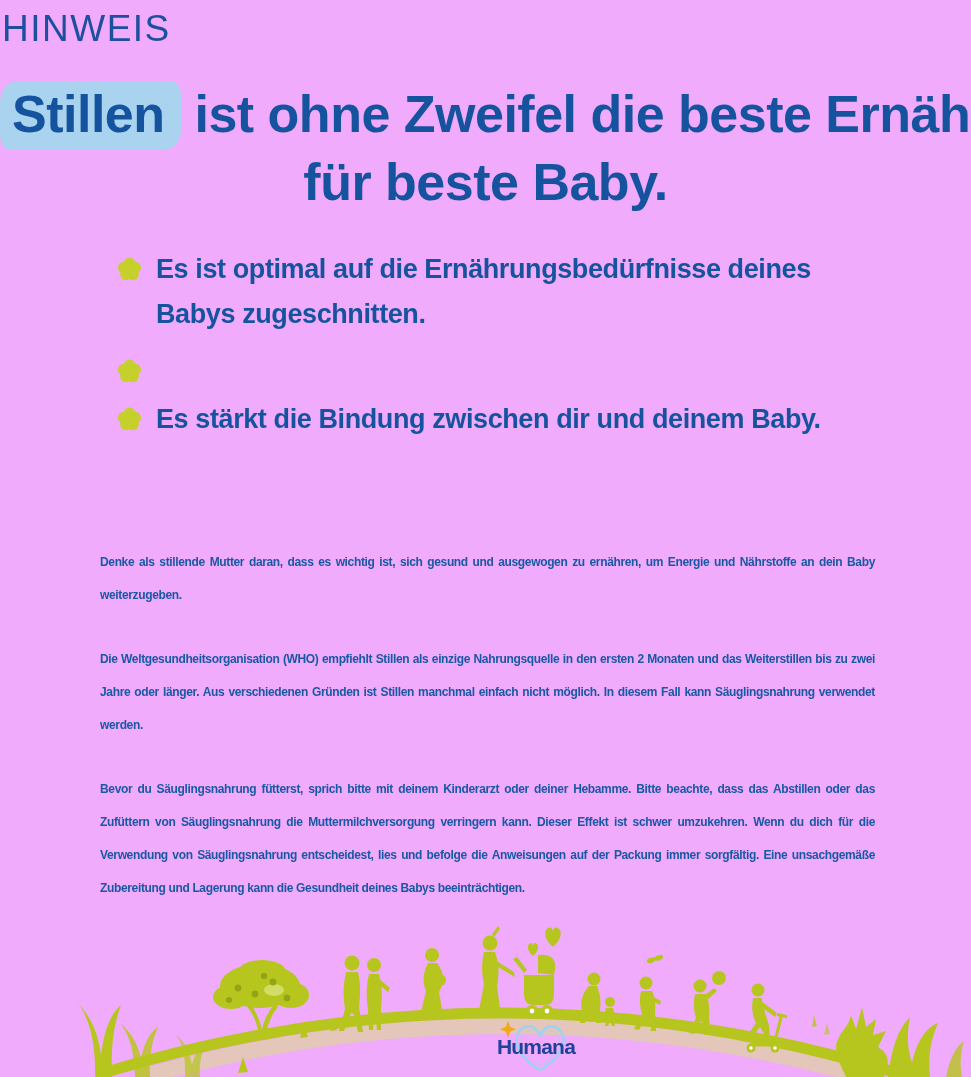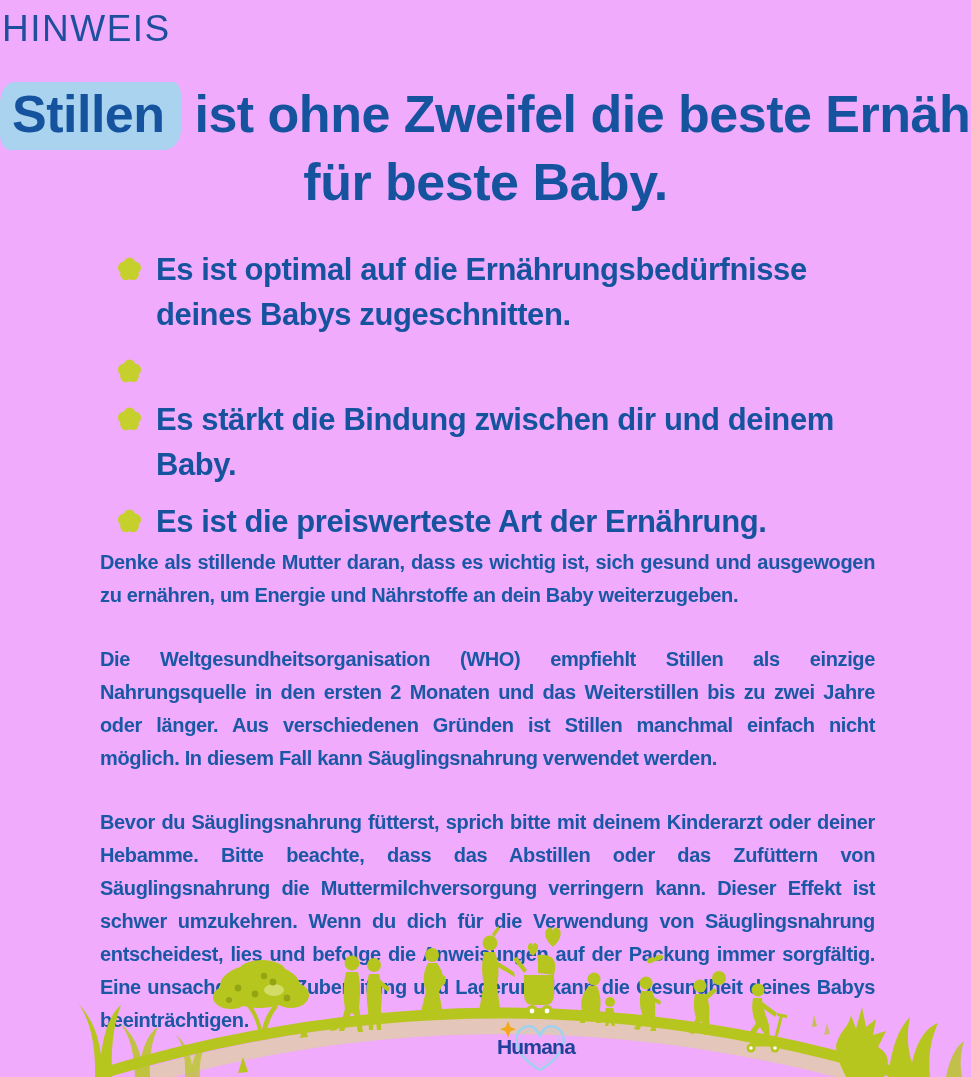--- a/index.html
+++ b/index.html
@@ -34,30 +34,30 @@
     position:absolute; top:247px; left:116px; width:780px;
     color:var(--heading-blue);
   }
   .benefit{
     display:flex; align-items:flex-start; margin-bottom:12px;
   }
   .benefit-icon{
     flex:0 0 auto; width:27px; height:27px; margin:9px 13px 0 0;
   }
   .benefit-text{
-    font-size:31px; font-weight:bold; letter-spacing:-0.4px;
+    font-size:27px; font-weight:bold; letter-spacing:-0.4px;
     line-height:45px; max-width:712px;
   }
   .paragraphs{
     position:absolute; top:546px; left:100px; width:775px;
     color:var(--text-blue);
   }
   .paragraphs p{
     margin:0 0 31px 0;
-    font-size:20px; font-weight:bold; letter-spacing:-0.35px;
+    font-size:12px; font-weight:bold; letter-spacing:-0.35px;
     line-height:33px; text-align:justify;
   }
   .illu{position:absolute; left:0; top:915px; width:971px; height:162px;}
   .illu .gf{fill:var(--green);}
   .illu .gs{stroke:var(--green); fill:none;}
   .illu .ls{stroke:var(--green-light); fill:none;}
   .illu .wf{fill:#ffffff;}
   .illu .df{fill:var(--green-dark);}
   .illu .lf{fill:var(--green-light);}
   .logo{position:absolute; left:478px; top:1016px; width:120px; height:62px;}
@@ -113,33 +113,20 @@
             <circle cx="12" cy="6.6" r="5.2"></circle>
             <circle cx="6.9" cy="10.3" r="5.2"></circle>
             <circle cx="8.9" cy="16.3" r="5.2"></circle>
             <circle cx="15.1" cy="16.3" r="5.2"></circle>
             <circle cx="17.1" cy="10.3" r="5.2"></circle>
             <circle cx="12" cy="12" r="5.8"></circle>
           </g>
         </svg>
       <div class="benefit-text">Es stärkt die Bindung zwischen dir und deinem Baby.</div>
     </div>
-    <div class="benefit">
-      <svg class="benefit-icon" viewBox="0 0 24 24">
-          <g fill="var(--bullet-green)">
-            <circle cx="12" cy="6.6" r="5.2"></circle>
-            <circle cx="6.9" cy="10.3" r="5.2"></circle>
-            <circle cx="8.9" cy="16.3" r="5.2"></circle>
-            <circle cx="15.1" cy="16.3" r="5.2"></circle>
-            <circle cx="17.1" cy="10.3" r="5.2"></circle>
-            <circle cx="12" cy="12" r="5.8"></circle>
-          </g>
-        </svg>
-      <div class="benefit-text">Es ist die preiswerteste Art der Ernährung.</div>
-    </div>
   </div>
 
   <div class="paragraphs">
     <p>Denke als stillende Mutter daran, dass es wichtig ist, sich gesund und ausgewogen zu ernähren, um Energie und Nährstoffe an dein Baby weiterzugeben.</p>
     <p>Die Weltgesundheitsorganisation (WHO) empfiehlt Stillen als einzige Nahrungsquelle in den ersten 2 Monaten und das Weiterstillen bis zu zwei Jahre oder länger. Aus verschiedenen Gründen ist Stillen manchmal einfach nicht möglich. In diesem Fall kann Säuglingsnahrung verwendet werden.</p>
     <p>Bevor du Säuglingsnahrung fütterst, sprich bitte mit deinem Kinderarzt oder deiner Hebamme. Bitte beachte, dass das Abstillen oder das Zufüttern von Säuglingsnahrung die Muttermilchversorgung verringern kann. Dieser Effekt ist schwer umzukehren. Wenn du dich für die Verwendung von Säuglingsnahrung entscheidest, lies und befolge die Anweisungen auf der Packung immer sorgfältig. Eine unsachgemäße Zubereitung und Lagerung kann die Gesundheit deines Babys beeinträchtigen.</p>
   </div>
 
   <svg class="illu" viewBox="0 0 971 162">
 

